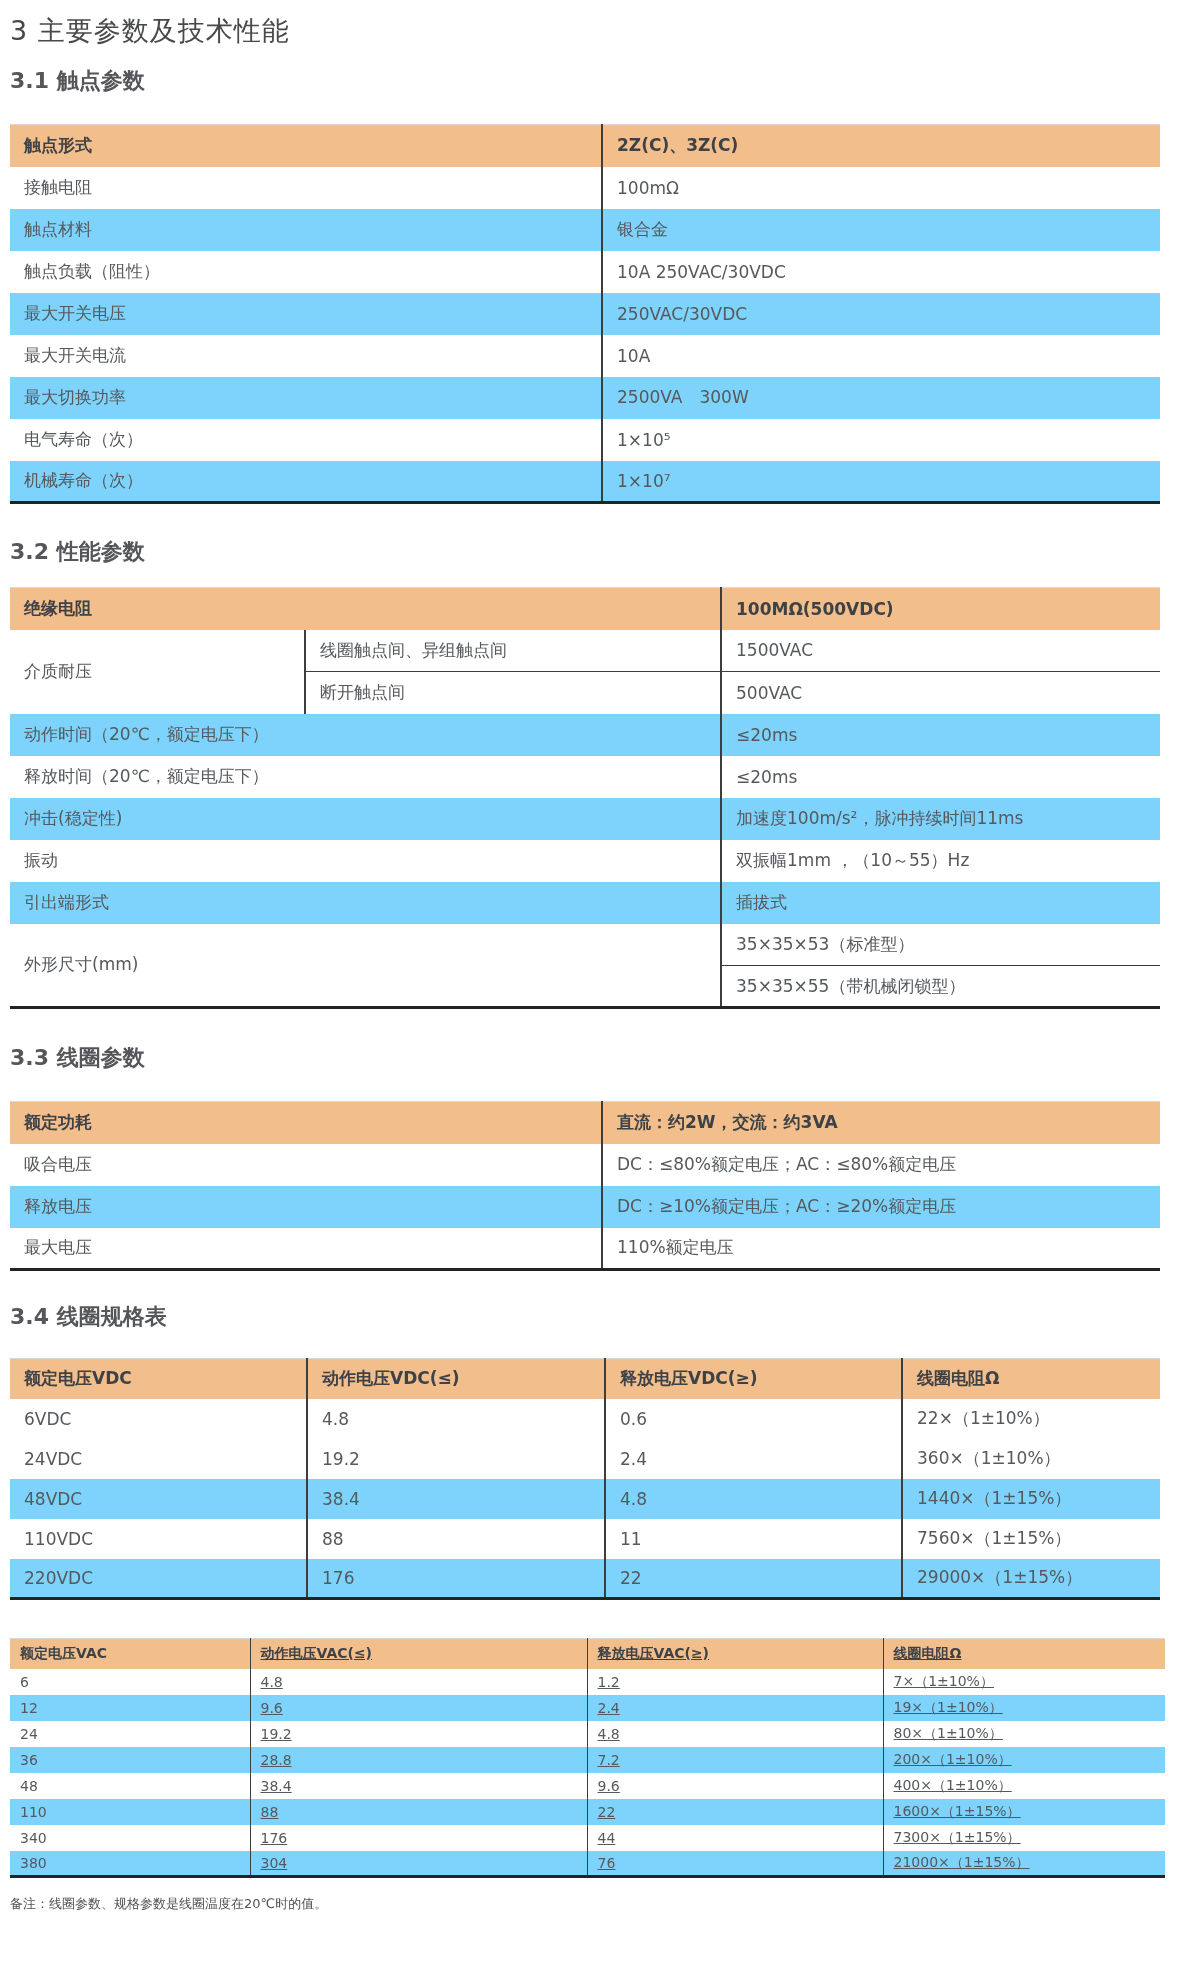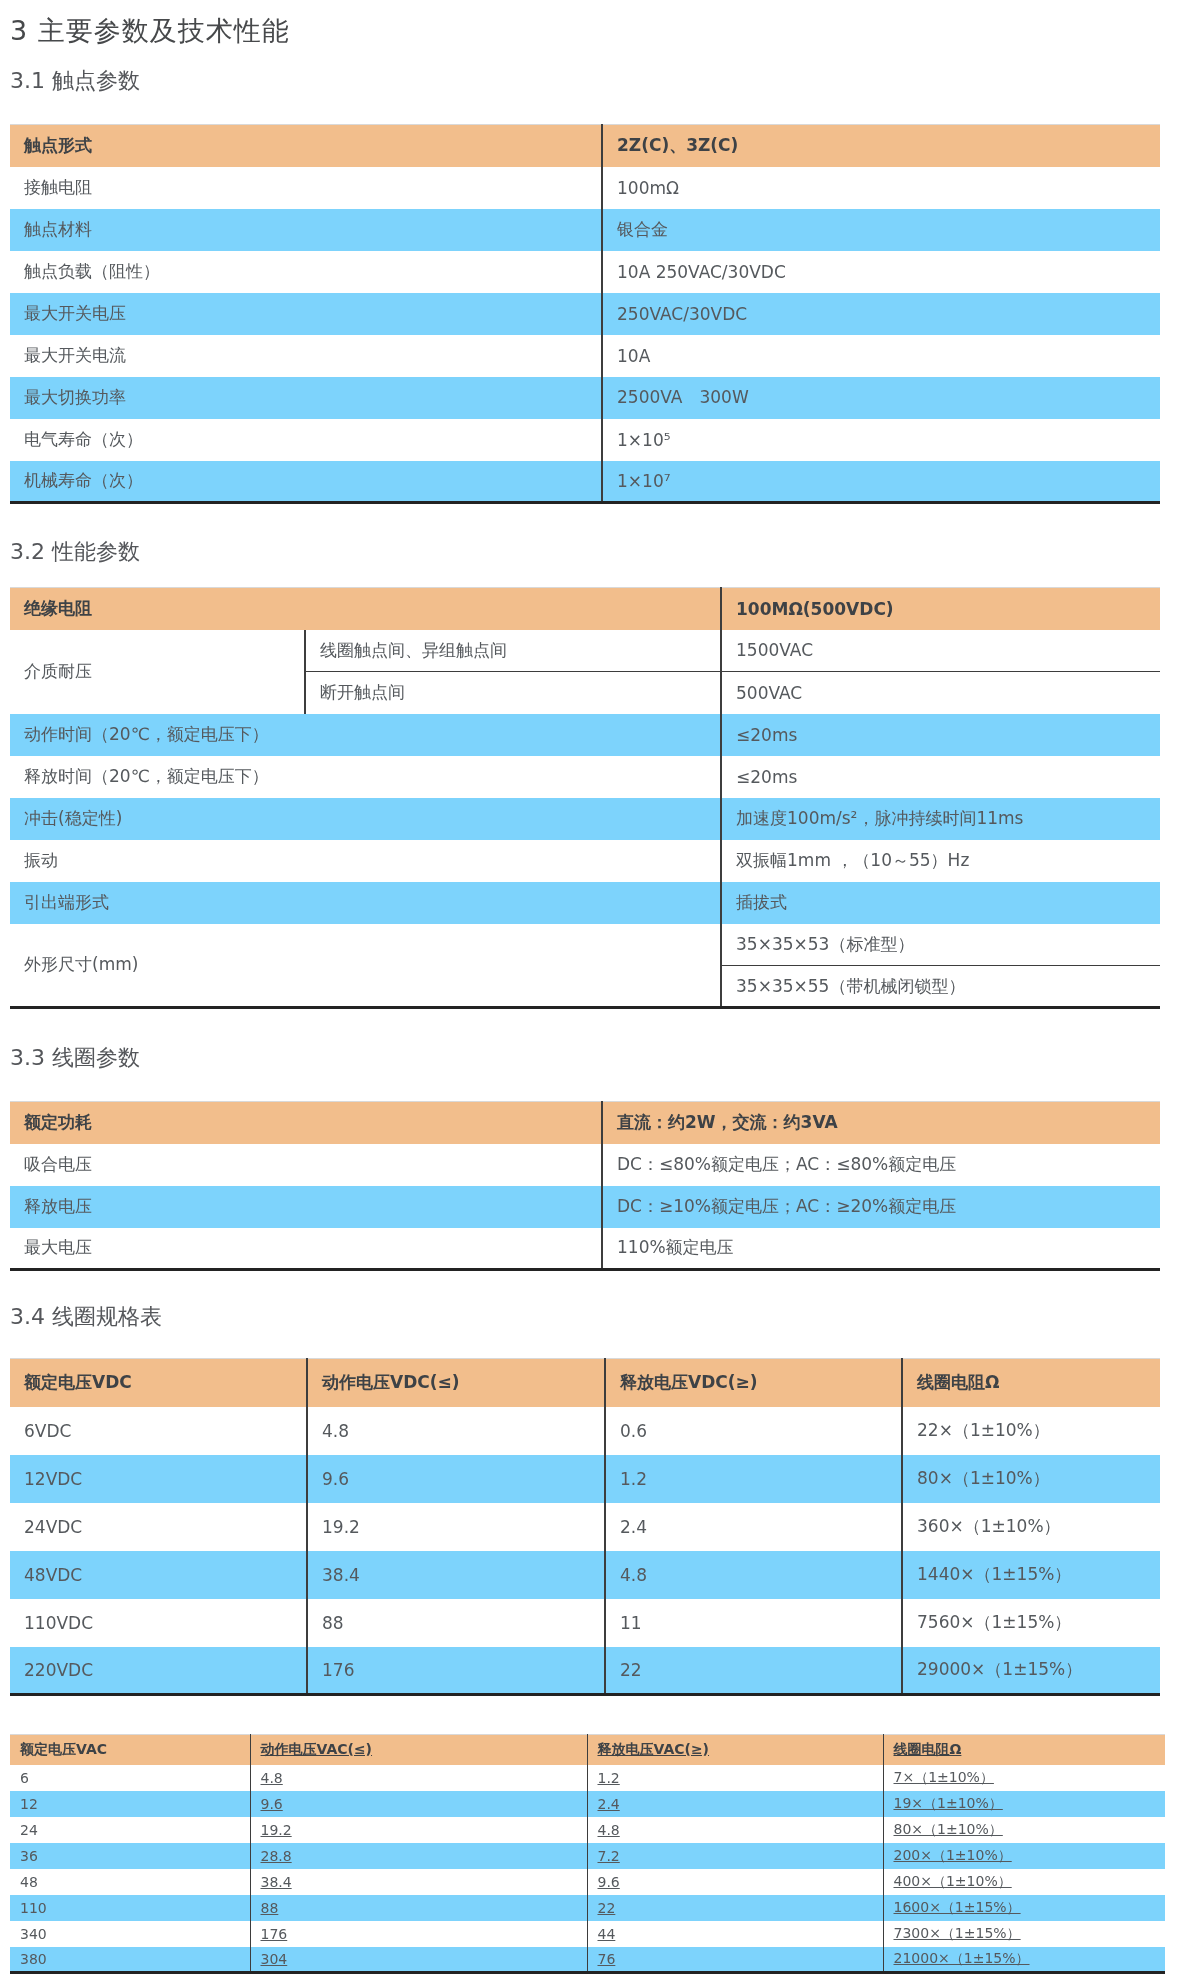--- a/index.html
+++ b/index.html
@@ -9,21 +9,21 @@
     font-family:"DejaVu Sans","Liberation Sans",sans-serif;
     color:#55595d;
   }
   .page { padding:8px 0 0 10px; width:1185px; }
 
   .doc-title {
     font-size:27px; font-weight:normal; color:#47494b;
     margin:4px 0 0 0; line-height:38px; letter-spacing:1px;
   }
   .sec-heading {
-    font-size:22px; font-weight:400; color:#54565a;
+    font-size:22px; font-weight:700; color:#54565a;
     line-height:30px; margin:0;
   }
   .h31 { margin-top:16px; }
   .h32 { margin-top:33px; }
   .h33 { margin-top:34px; }
   .h34 { margin-top:31px; }
 
   table.spec {
     border-collapse:collapse; table-layout:fixed;
     border-top:1px solid #d9d9d9;
@@ -38,21 +38,21 @@
   tr.hdr td {
     background:#f2be8c; font-weight:bold; color:#3e4246;
   }
   tr.g td { background:#7dd3fc; }
   td.div  { border-left:2px solid #3d3d3d; }
   td.hline{ border-bottom:1px solid #3d3d3d; }
 
   table.t32 { margin-top:20px; }
   table.t33 { margin-top:28px; }
   table.t34 { margin-top:26px; }
-  table.t34 td { height:48px; }
+  table.t34 td { height:40px; }
 
   table.vac { margin-top:38px; }
   table.vac td {
     height:26px; font-size:14px; padding:0 4px 0 10px;
   }
   table.vac tr.hdr td { height:30px; }
   table.vac td.div { border-left:1.5px solid #3d3d3d;text-decoration:underline; }
 
   .footnote {
     margin-top:17px; font-size:13px; color:#4e5155; line-height:18px;
@@ -202,26 +202,20 @@
       <td class="div">动作电压VDC(≤)</td>
       <td class="div">释放电压VDC(≥)</td>
       <td class="div">线圈电阻Ω</td>
     </tr>
     <tr>
       <td>6VDC</td>
       <td class="div">4.8</td>
       <td class="div">0.6</td>
       <td class="div">22×（1±10%）</td>
     </tr>
-    <tr class="g">
-      <td>12VDC</td>
-      <td class="div">9.6</td>
-      <td class="div">1.2</td>
-      <td class="div">80×（1±10%）</td>
-    </tr>
     <tr>
       <td>24VDC</td>
       <td class="div">19.2</td>
       <td class="div">2.4</td>
       <td class="div">360×（1±10%）</td>
     </tr>
     <tr class="g">
       <td>48VDC</td>
       <td class="div">38.4</td>
       <td class="div">4.8</td>

